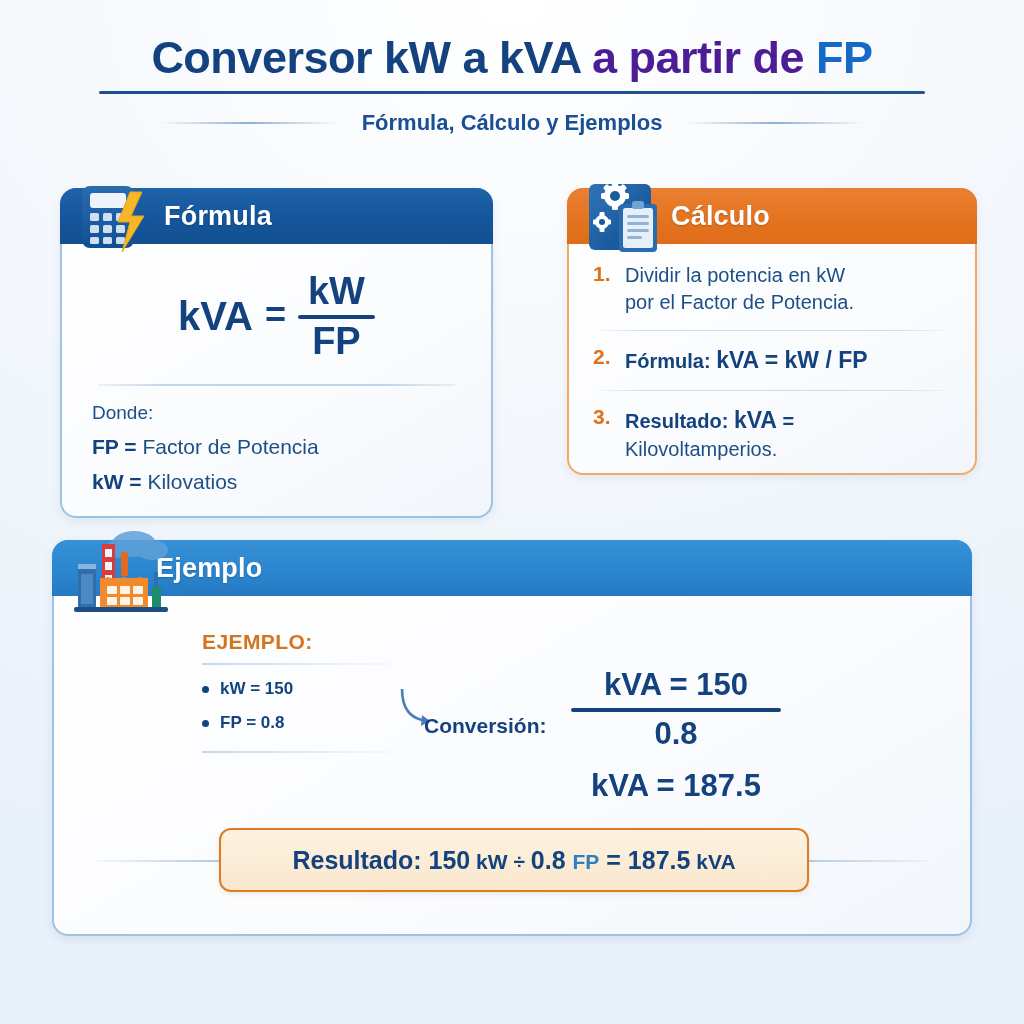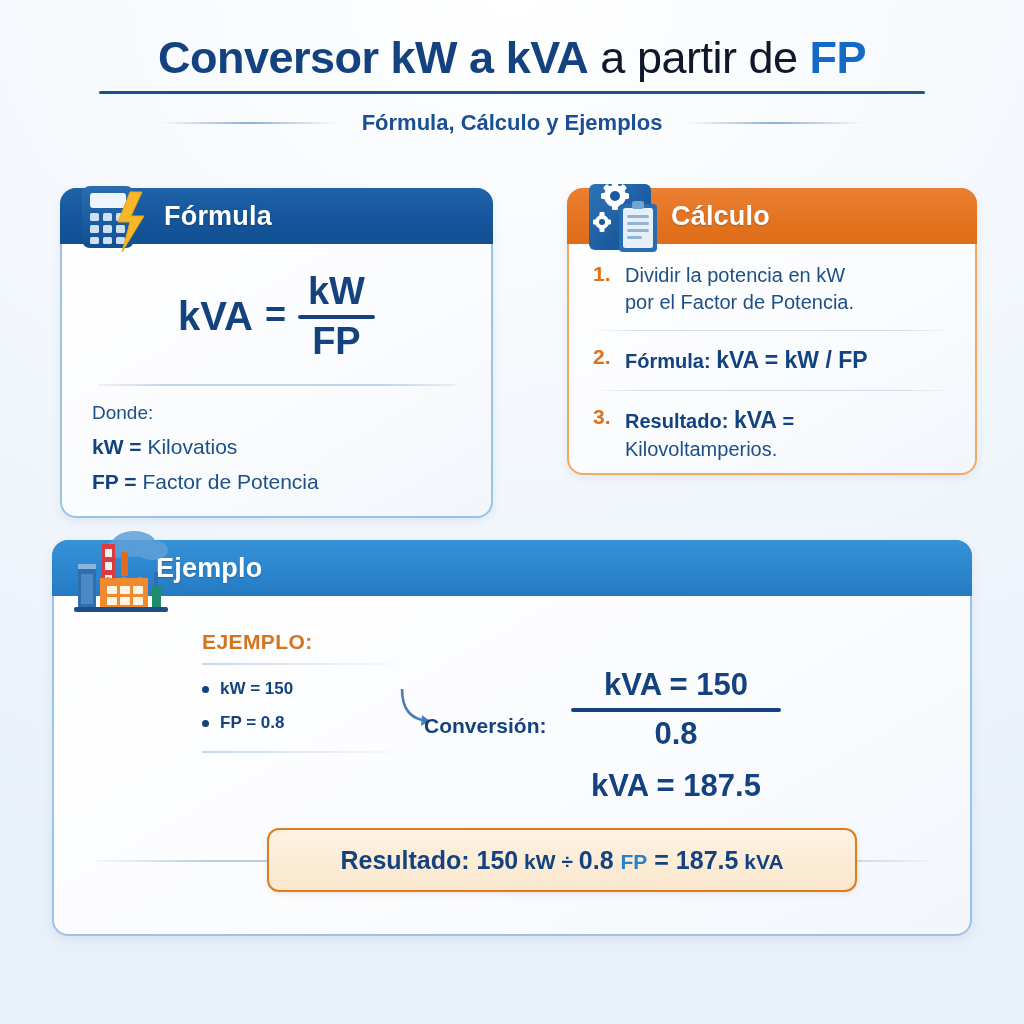--- a/index.html
+++ b/index.html
@@ -26,21 +26,21 @@
   #title {
     font-size: 45px;
     font-weight: 700;
     letter-spacing: -0.5px;
     color: #14427e;
     line-height: 1.05;
     white-space: nowrap;
   }
   #title .lead   { font-weight: 700; }
   #title .unitA  { font-weight: 700; }
-  #title .mid    { font-weight: 400; color: #0f172a; }
+  #title .mid    { font-weight: 700; color: #4c1d95; }
   #title .fp     { font-weight: 700; color: #1569c7; }
 
   #title-rule {
     width: 826px;
     height: 3px;
     margin: 10px auto 0;
     background: linear-gradient(to right,#1a4e8d,#20558f);
     border-radius: 2px;
   }
 
@@ -260,21 +260,20 @@
     top: 286px;
     width: 590px;
     height: 64px;
     background: linear-gradient(180deg,#fdf2e1 0%, #fae7cd 100%);
     border: 2px solid #de7c22;
     border-radius: 12px;
     display: flex;
     align-items: center;
     justify-content: center;
     box-shadow: 0 2px 5px rgba(130,90,40,0.12);
-    margin-left: 48px;
   }
   #result-text {
     font-size: 25px;
     font-weight: 700;
     color: #14427e;
     white-space: nowrap;
   }
   #result-text .u   { font-size: 21px; font-weight: 700; }
   #result-text .fp  { color: #2d7fc4; }
   #result-text .div { font-size: 21px; }
@@ -335,24 +334,24 @@
           <span class="bar"></span>
           <span class="den">FP</span>
         </span>
       </div>
 
       <div class="thin-divider"></div>
 
       <div class="where-label">Donde:</div>
 
       <div class="where-line">
+        <b>FP</b><b> = </b><span>Factor de Potencia</span>
+      </div>
+      <div class="where-line">
         <b>kW</b><b> = </b><span>Kilovatios</span>
-      </div>
-      <div class="where-line">
-        <b>FP</b><b> = </b><span>Factor de Potencia</span>
       </div>
     </div>
   </div>
 
   <div class="card orange">
     <div class="card-header orange-hd">
       <div class="card-title">Cálculo</div>
     </div>
 
     <div class="hd-icon">

